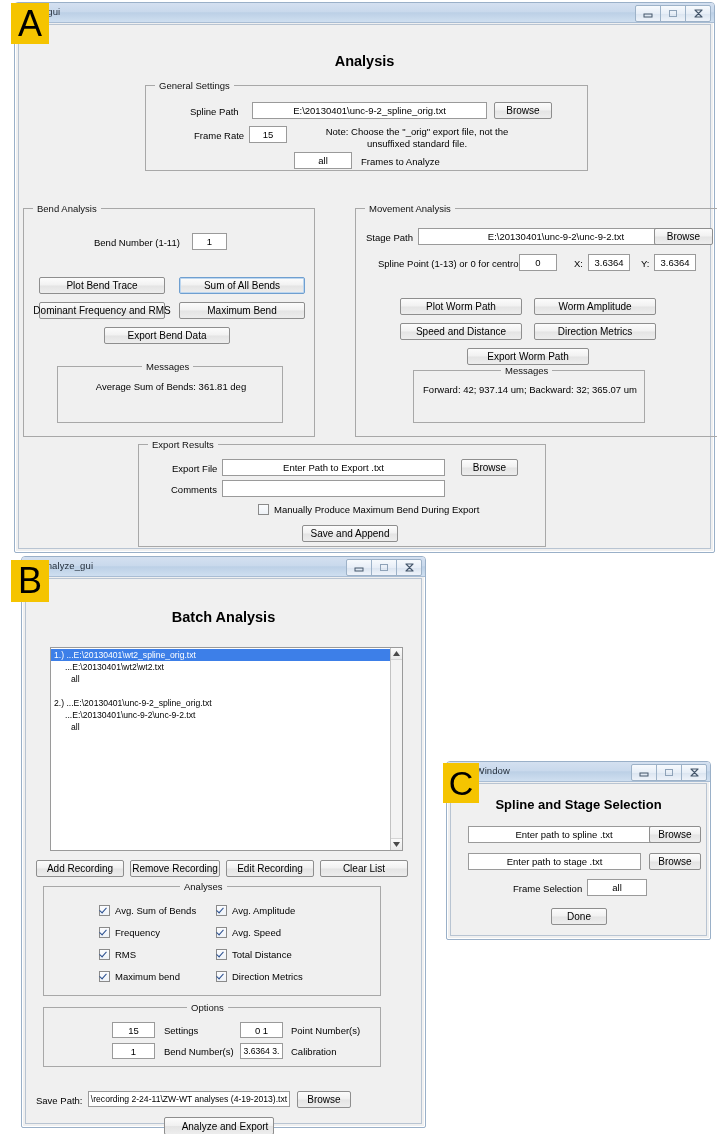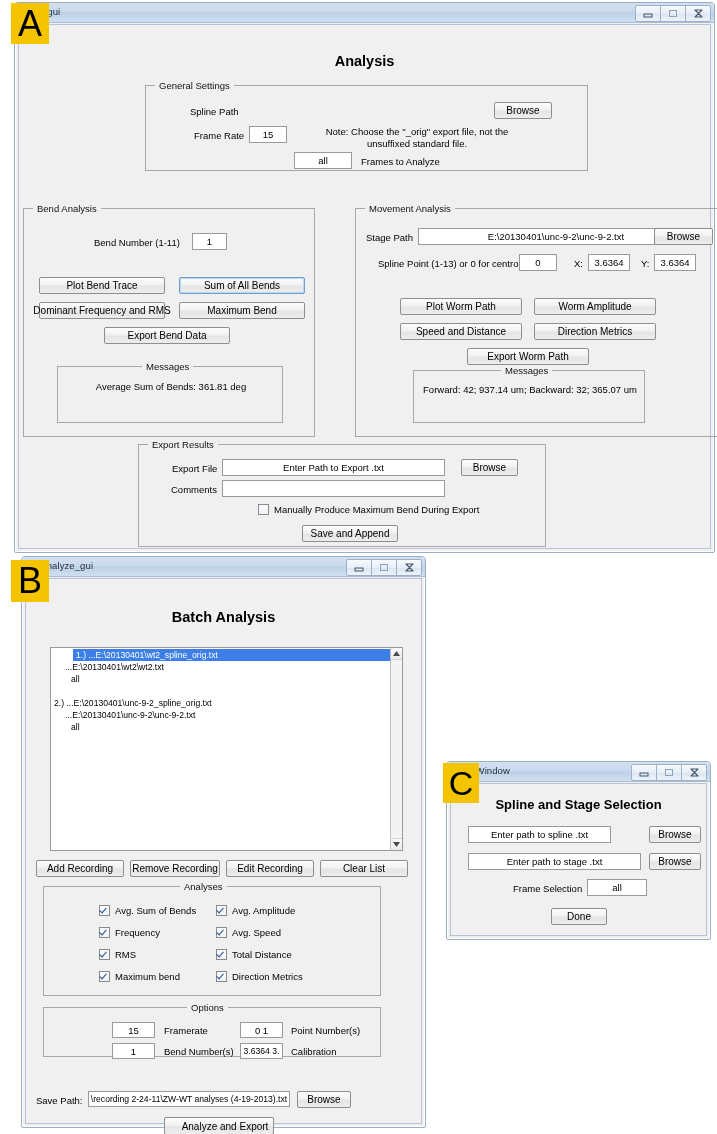--- a/index.html
+++ b/index.html
@@ -53,21 +53,21 @@
        white-space:nowrap;}
   .box{width:9px;height:9px;border:1px solid #8a8a8a;background:
        linear-gradient(to bottom,#fbfcfe,#eef2f7);display:inline-block;
        position:relative;flex:0 0 auto;}
   .box.on::after{content:"";position:absolute;left:1px;top:0px;width:3px;height:6px;
        border:solid #2a4f8f;border-width:0 1.6px 1.6px 0;transform:rotate(42deg);}
 
   
   .listbox{position:absolute;background:#fff;border:1px solid #9a9a9a;box-sizing:border-box;}
   .listrow{font-size:8.6px;color:#000;line-height:12px;padding-left:3px;white-space:nowrap;}
-  .listrow.sel{background:#3d7fe8;color:#fff;margin-left:22px;}
+  .listrow.sel{background:#3d7fe8;color:#fff;}
   .listrow.ind{padding-left:14px;}
   .listrow.ind2{padding-left:20px;}
   .listrow.blank{height:12px;}
   .sbar{position:absolute;right:0;top:0;bottom:0;width:12px;
         background:#f3f3f3;border-left:1px solid #c2c2c2;box-sizing:border-box;}
   .sarrow{position:absolute;left:0;right:0;height:11px;display:flex;
           align-items:center;justify-content:center;
           background:linear-gradient(to bottom,#fbfbfb,#eaeaea);}
   .sarrow.up{top:0;border-bottom:1px solid #d5d5d5;}
   .sarrow.dn{bottom:0;border-top:1px solid #d5d5d5;}
@@ -96,20 +96,21 @@
       </div>
     </div>
   </div>
   <div class="clientarea">
 
     <div class="h1" style="left:0;right:0;top:28px;font-size:14.5px;">Analysis</div>
 
     <div class="panel" style="left:126px;top:60px;width:443px;height:86px;">
       <div class="ptitle">General Settings</div>
       <div class="lbl" style="left:44px;top:20px;">Spline Path</div>
+      <div class="field" style="left:106px;top:16px;width:235px;height:17px;">E:\20130401\unc-9-2_spline_orig.txt</div>
       <div class="btn" style="left:348px;top:16px;width:58px;height:17px;">Browse</div>
       <div class="lbl" style="left:48px;top:44px;">Frame Rate</div>
       <div class="field" style="left:103px;top:40px;width:38px;height:17px;">15</div>
       <div class="lbl ctr" style="left:160px;top:40px;width:222px;white-space:normal;line-height:12px;">Note: Choose the "_orig" export file, not the unsuffixed standard file.</div>
       <div class="field" style="left:148px;top:66px;width:58px;height:17px;">all</div>
       <div class="lbl" style="left:215px;top:70px;">Frames to Analyze</div>
     </div>
 
     <div class="panel" style="left:4px;top:183px;width:292px;height:229px;">
       <div class="ptitle">Bend Analysis</div>
@@ -255,24 +256,24 @@
             <span class="box on"></span>
             <span>Total Distance</span>
           </div>
           <div class="chk" style="left: 172px; top: 84px;">
             <span class="box on"></span>
             <span>Direction Metrics</span>
           </div>
         </div>
     </div>
 
-    <div class="panel" style="left:17px;top:428px;width:338px;height:50px;">
+    <div class="panel" style="left:17px;top:428px;width:338px;height:60px;">
       <div class="ptitle" style="left:143px;">Options</div>
       <div class="field" style="left:68px;top:14px;width:43px;height:16px;">15</div>
-      <div class="lbl" style="left:120px;top:17px;">Framerate</div>
+      <div class="lbl" style="left:120px;top:17px;">Settings</div>
       <div class="field" style="left:196px;top:14px;width:43px;height:16px;">0 1</div>
       <div class="lbl" style="left:247px;top:17px;">Point Number(s)</div>
       <div class="field" style="left:68px;top:35px;width:43px;height:16px;">1</div>
       <div class="lbl" style="left:120px;top:38px;">Bend Number(s)</div>
       <div class="field" style="left:196px;top:35px;width:43px;height:16px;font-size:8.6px;">3.6364 3.</div>
       <div class="lbl" style="left:247px;top:38px;">Calibration</div>
     </div>
 
     <div class="lbl" style="left:10px;top:516px;">Save Path:</div>
     <div class="field" style="left:62px;top:512px;width:202px;height:16px;font-size:8.6px;">\recording 2-24-11\ZW-WT analyses (4-19-2013).txt</div>
@@ -298,21 +299,21 @@
       </div>
       <div class="wbtn">
         <svg width="11" height="9">
             <path d="M2 1 L9 8 M9 1 L2 8 M1.5 1 h8 M1.5 8 h8" stroke="#44566b" stroke-width="1.1" fill="none"></path>
           </svg>
       </div>
     </div>
   </div>
   <div class="clientarea">
     <div class="h1" style="left:0;right:0;top:13px;font-size:13px;">Spline and Stage Selection</div>
-    <div class="field" style="left:17px;top:42px;width:143px;height:17px;">Enter path to spline .txt</div>
+    <div class="field" style="left:17px;top:42px;width:192px;height:17px;">Enter path to spline .txt</div>
     <div class="btn" style="left:198px;top:42px;width:52px;height:17px;">Browse</div>
     <div class="field" style="left:17px;top:69px;width:173px;height:17px;">Enter path to stage .txt</div>
     <div class="btn" style="left:198px;top:69px;width:52px;height:17px;">Browse</div>
     <div class="lbl" style="left:62px;top:99px;">Frame Selection</div>
     <div class="field" style="left:136px;top:95px;width:60px;height:17px;">all</div>
     <div class="btn" style="left:100px;top:124px;width:56px;height:17px;">Done</div>
   </div>
 </div>
 <div class="plabel" style="left:443px;top:763px;width:36px;height:40px;font-size:34px;">C</div>
 

